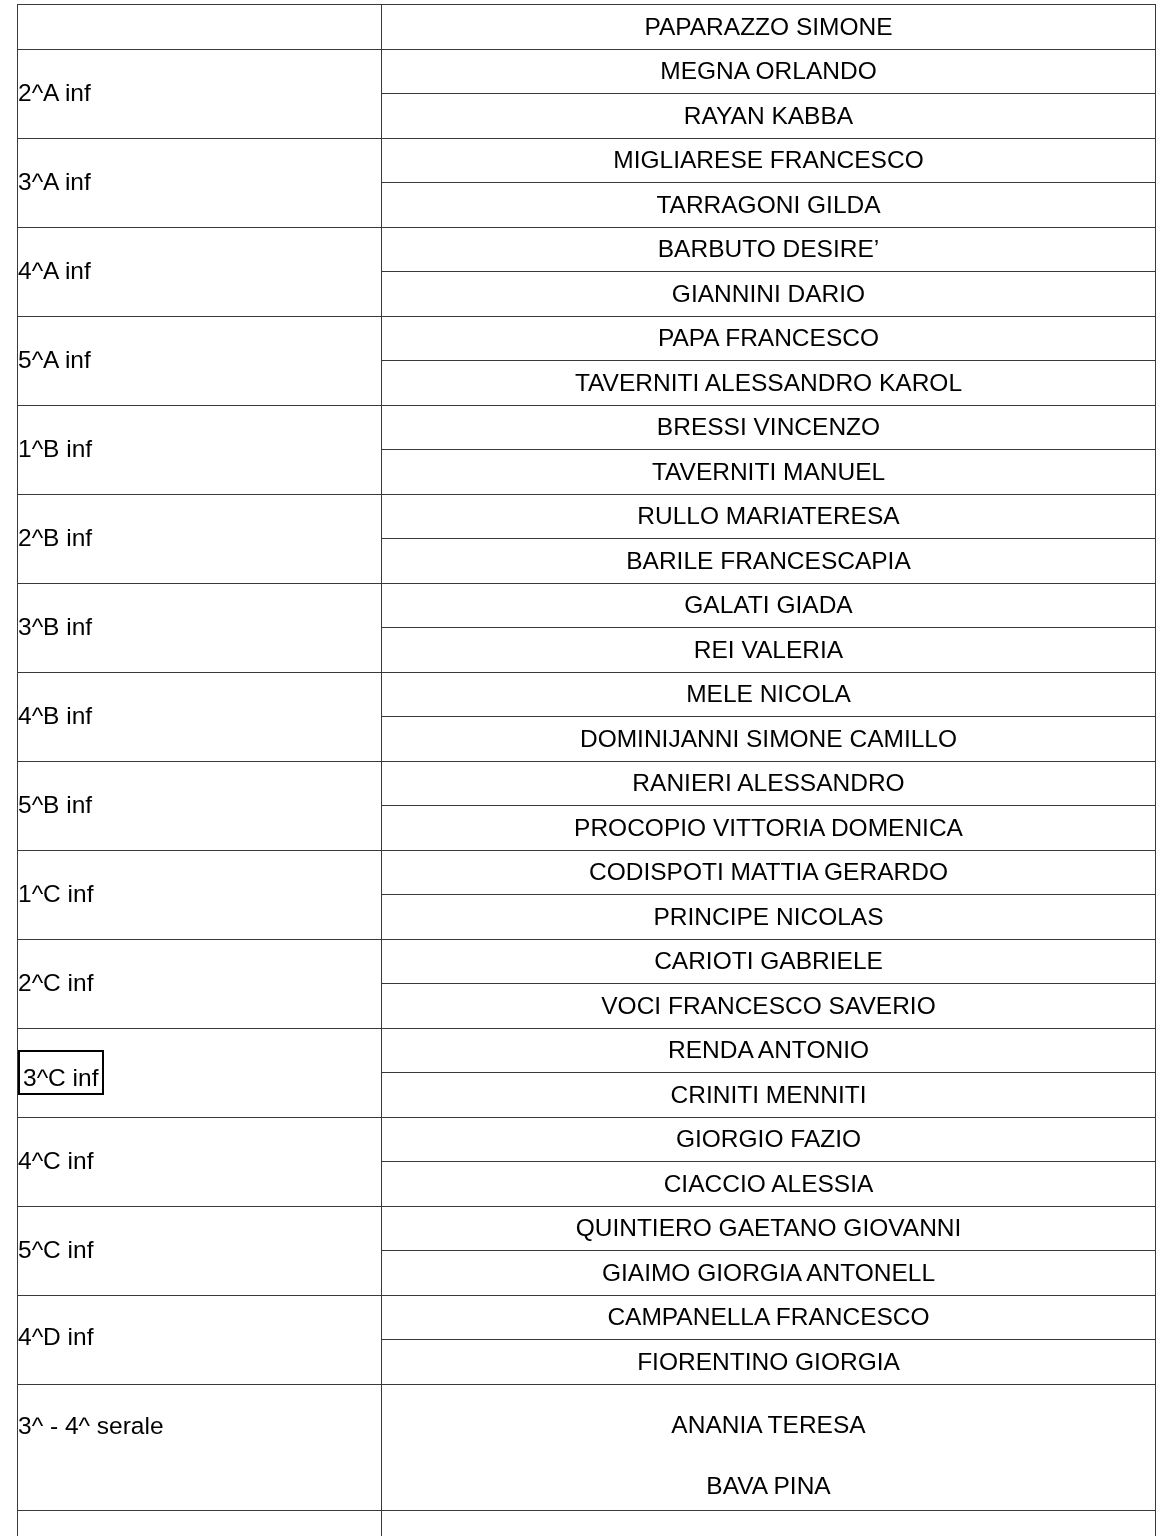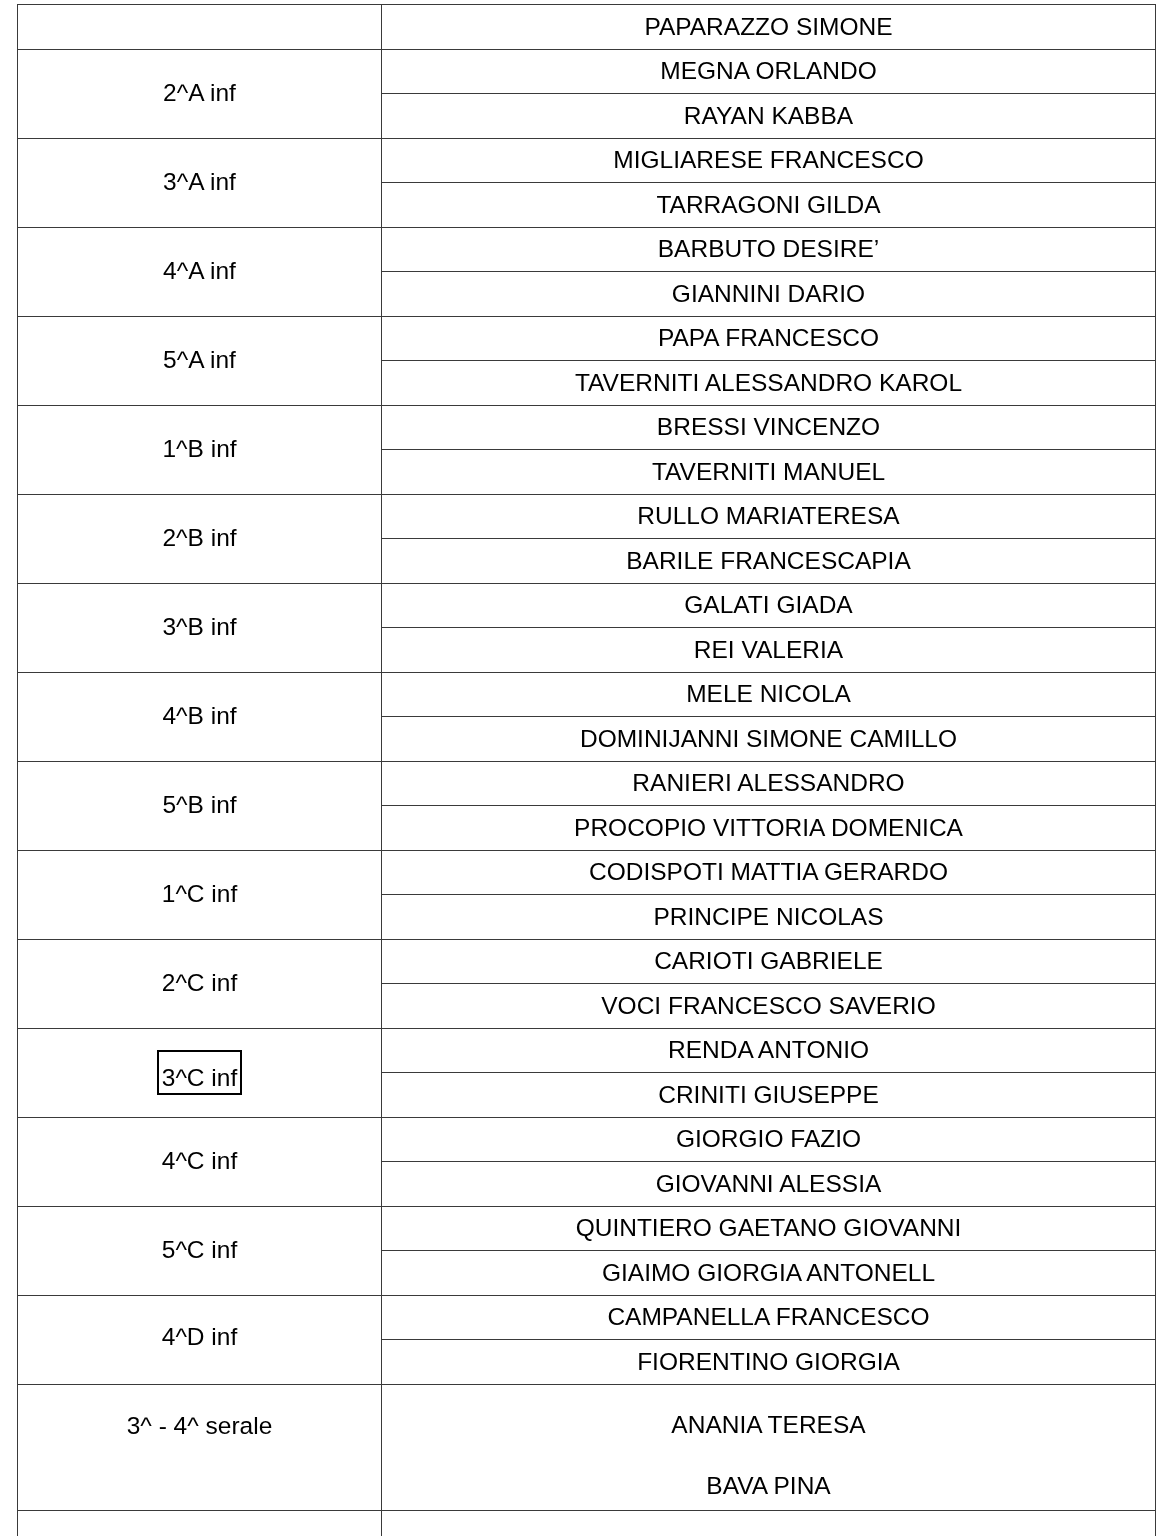--- a/index.html
+++ b/index.html
@@ -39,21 +39,20 @@
     padding: 0;
     vertical-align: middle;
     font-size: 24.5px;
     line-height: 1.15;
     font-weight: 400;
     color: #000000;
   }
 
   
   td.class-cell {
-    text-align: center;
     vertical-align: middle;
     padding: 0 6px;
   }
   td.class-cell.top-align {
     vertical-align: top;
     padding-top: 27px;
   }
 
   
   td.name-cell {
@@ -173,28 +172,28 @@
           <td class="name-cell">CARIOTI GABRIELE</td>
         </tr>
         <tr>
           <td class="name-cell">VOCI FRANCESCO SAVERIO</td>
         </tr>
         <tr>
           <td class="class-cell" rowspan="2"><span class="boxed-label">3^C inf</span></td>
           <td class="name-cell">RENDA ANTONIO</td>
         </tr>
         <tr>
-          <td class="name-cell">CRINITI GIUSEPPE</td>
+          <td class="name-cell">CRINITI MENNITI</td>
         </tr>
         <tr>
           <td class="class-cell" rowspan="2"><span class="lbl">4^C inf</span></td>
           <td class="name-cell">GIORGIO FAZIO</td>
         </tr>
         <tr>
-          <td class="name-cell">GIOVANNI ALESSIA</td>
+          <td class="name-cell">CIACCIO ALESSIA</td>
         </tr>
         <tr>
           <td class="class-cell" rowspan="2"><span class="lbl">5^C inf</span></td>
           <td class="name-cell">QUINTIERO GAETANO GIOVANNI</td>
         </tr>
         <tr>
           <td class="name-cell">GIAIMO GIORGIA ANTONELL</td>
         </tr>
         <tr>
           <td class="class-cell top-align" rowspan="2"><span class="lbl">4^D inf</span></td>

